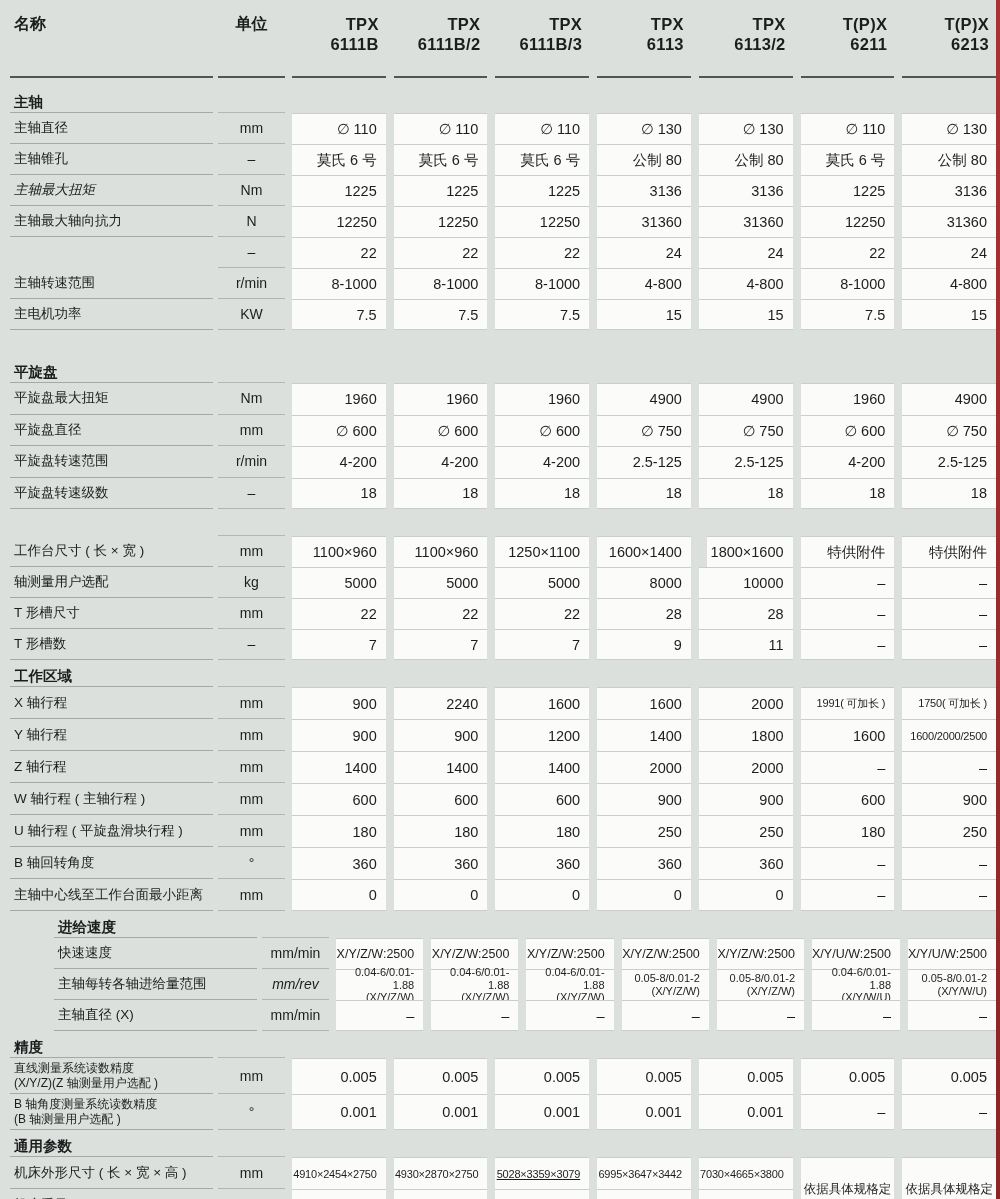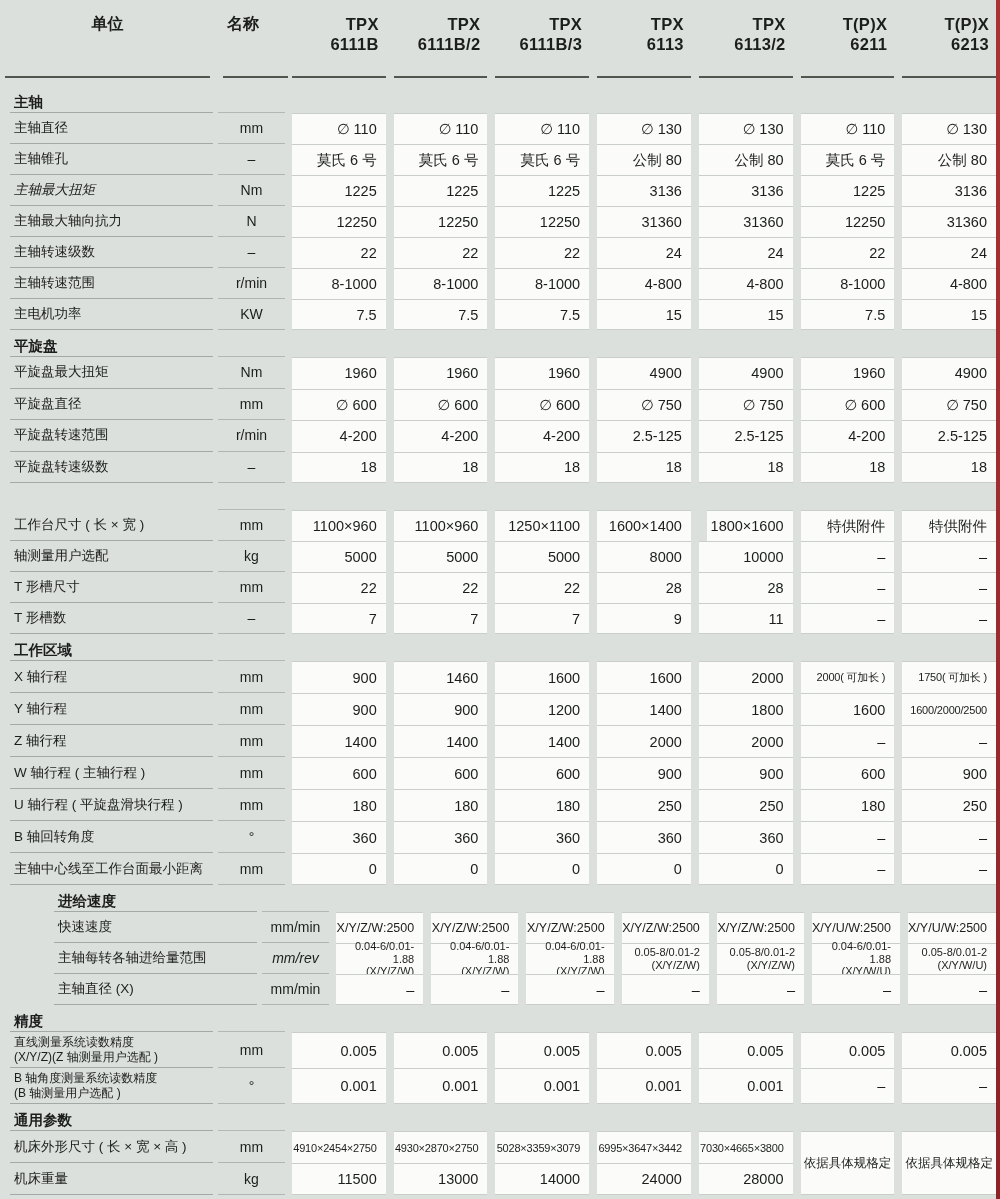--- a/index.html
+++ b/index.html
@@ -34,22 +34,22 @@
   .val.multi{font-size:11px;white-space:pre-line;text-align:right;line-height:1.18;}
   .val.span2{justify-content:center;padding-right:0;font-size:12.5px;}
   .red-edge{position:absolute;top:0;right:0;width:4px;height:1199px;
             background:linear-gradient(to bottom,#a93334,#8c2327);}
 </style>
 </head>
 <body>
 
 <div class="page">
   <div class="grid thead">
+    <div class="th name">名称</div>
     <div class="th unit">单位</div>
-    <div class="th name">名称</div>
     <div id="model-headers" style="display:contents"><div class="th model" style="grid-column: 3;">TPX
 6111B</div><div class="th model" style="grid-column: 4;">TPX
 6111B/2</div><div class="th model" style="grid-column: 5;">TPX
 6111B/3</div><div class="th model" style="grid-column: 6;">TPX
 6113</div><div class="th model" style="grid-column: 7;">TPX
 6113/2</div><div class="th model" style="grid-column: 8;">T(P)X
 6211</div><div class="th model" style="grid-column: 9;">T(P)X
 6213</div></div>
   </div>
   <div id="sections">
@@ -85,21 +85,20 @@
         <div class="val" style="grid-area: 4 / 9;">3136</div>
         <div class="lbl" style="grid-row: 5;">主轴最大轴向抗力</div>
         <div class="unitc" style="grid-row: 5;">N</div>
         <div class="val" style="grid-area: 5 / 3;">12250</div>
         <div class="val" style="grid-area: 5 / 4;">12250</div>
         <div class="val" style="grid-area: 5 / 5;">12250</div>
         <div class="val" style="grid-area: 5 / 6;">31360</div>
         <div class="val" style="grid-area: 5 / 7;">31360</div>
         <div class="val" style="grid-area: 5 / 8;">12250</div>
         <div class="val" style="grid-area: 5 / 9;">31360</div>
-        <div class="lbl" style="grid-row: 6;">主轴转速级数</div>
         <div class="unitc" style="grid-row: 6;">–</div>
         <div class="val" style="grid-area: 6 / 3;">22</div>
         <div class="val" style="grid-area: 6 / 4;">22</div>
         <div class="val" style="grid-area: 6 / 5;">22</div>
         <div class="val" style="grid-area: 6 / 6;">24</div>
         <div class="val" style="grid-area: 6 / 7;">24</div>
         <div class="val" style="grid-area: 6 / 8;">22</div>
         <div class="val" style="grid-area: 6 / 9;">24</div>
         <div class="lbl" style="grid-row: 7;">主轴转速范围</div>
         <div class="unitc" style="grid-row: 7;">r/min</div>
@@ -113,21 +112,21 @@
         <div class="lbl" style="grid-row: 8;">主电机功率</div>
         <div class="unitc" style="grid-row: 8;">KW</div>
         <div class="val last" style="grid-area: 8 / 3;">7.5</div>
         <div class="val last" style="grid-area: 8 / 4;">7.5</div>
         <div class="val last" style="grid-area: 8 / 5;">7.5</div>
         <div class="val last" style="grid-area: 8 / 6;">15</div>
         <div class="val last" style="grid-area: 8 / 7;">15</div>
         <div class="val last" style="grid-area: 8 / 8;">7.5</div>
         <div class="val last" style="grid-area: 8 / 9;">15</div>
       </div>
-      <div class="grid section" style="grid-template-rows: 27px 31.5px 31.5px 31.5px 31.5px;">
+      <div class="grid section" style="grid-template-rows: 27px 31.5px 31.5px 31.5px 31.5px; margin-top: 26px;">
         <div class="section-title" style="grid-row: 1;">平旋盘</div>
         <div class="section-title-unit" style="grid-row: 1;"></div>
         <div class="lbl" style="grid-row: 2;">平旋盘最大扭矩</div>
         <div class="unitc" style="grid-row: 2;">Nm</div>
         <div class="val" style="grid-area: 2 / 3;">1960</div>
         <div class="val" style="grid-area: 2 / 4;">1960</div>
         <div class="val" style="grid-area: 2 / 5;">1960</div>
         <div class="val" style="grid-area: 2 / 6;">4900</div>
         <div class="val" style="grid-area: 2 / 7;">4900</div>
         <div class="val" style="grid-area: 2 / 8;">1960</div>
@@ -198,25 +197,25 @@
         <div class="val last" style="grid-area: 5 / 7;">11</div>
         <div class="val last" style="grid-area: 5 / 8;">–</div>
         <div class="val last" style="grid-area: 5 / 9;">–</div>
       </div>
       <div class="grid section" style="grid-template-rows: 27px 32px 32px 32px 32px 32px 32px 32px;">
         <div class="section-title" style="grid-row: 1;">工作区域</div>
         <div class="section-title-unit" style="grid-row: 1;"></div>
         <div class="lbl" style="grid-row: 2;">X 轴行程</div>
         <div class="unitc" style="grid-row: 2;">mm</div>
         <div class="val" style="grid-area: 2 / 3;">900</div>
-        <div class="val" style="grid-area: 2 / 4;">1460</div>
+        <div class="val" style="grid-area: 2 / 4;">2240</div>
         <div class="val" style="grid-area: 2 / 5;">1600</div>
         <div class="val" style="grid-area: 2 / 6;">1600</div>
         <div class="val" style="grid-area: 2 / 7;">2000</div>
-        <div class="val tiny" style="grid-area: 2 / 8;">2000( 可加长 )</div>
+        <div class="val tiny" style="grid-area: 2 / 8;">1991( 可加长 )</div>
         <div class="val tiny" style="grid-area: 2 / 9;">1750( 可加长 )</div>
         <div class="lbl" style="grid-row: 3;">Y 轴行程</div>
         <div class="unitc" style="grid-row: 3;">mm</div>
         <div class="val" style="grid-area: 3 / 3;">900</div>
         <div class="val" style="grid-area: 3 / 4;">900</div>
         <div class="val" style="grid-area: 3 / 5;">1200</div>
         <div class="val" style="grid-area: 3 / 6;">1400</div>
         <div class="val" style="grid-area: 3 / 7;">1800</div>
         <div class="val" style="grid-area: 3 / 8;">1600</div>
         <div class="val tiny" style="grid-area: 3 / 9;">1600/2000/2500</div>
@@ -328,21 +327,21 @@
         <div class="val last" style="grid-area: 3 / 8;">–</div>
         <div class="val last" style="grid-area: 3 / 9;">–</div>
       </div>
       <div class="grid section" style="grid-template-rows: 27px 32px 32px;">
         <div class="section-title" style="grid-row: 1;">通用参数</div>
         <div class="section-title-unit" style="grid-row: 1;"></div>
         <div class="lbl" style="grid-row: 2;">机床外形尺寸 ( 长 × 宽 × 高 )</div>
         <div class="unitc" style="grid-row: 2;">mm</div>
         <div class="val tiny" style="grid-area: 2 / 3;">4910×2454×2750</div>
         <div class="val tiny" style="grid-area: 2 / 4;">4930×2870×2750</div>
-        <div class="val tiny" style="grid-area: 2 / 5;">5028×3359×3079</div>
+        <div class="val tiny" style="grid-area: 2 / 5; text-decoration: underline;">5028×3359×3079</div>
         <div class="val tiny" style="grid-area: 2 / 6;">6995×3647×3442</div>
         <div class="val tiny" style="grid-area: 2 / 7;">7030×4665×3800</div>
         <div class="val span2 small last" style="grid-area: 2 / 8 / span 2;">依据具体规格定</div>
         <div class="val span2 small last" style="grid-area: 2 / 9 / span 2;">依据具体规格定</div>
         <div class="lbl" style="grid-row: 3;">机床重量</div>
         <div class="unitc" style="grid-row: 3;">kg</div>
         <div class="val last" style="grid-area: 3 / 3;">11500</div>
         <div class="val last" style="grid-area: 3 / 4;">13000</div>
         <div class="val last" style="grid-area: 3 / 5;">14000</div>
         <div class="val last" style="grid-area: 3 / 6;">24000</div>

